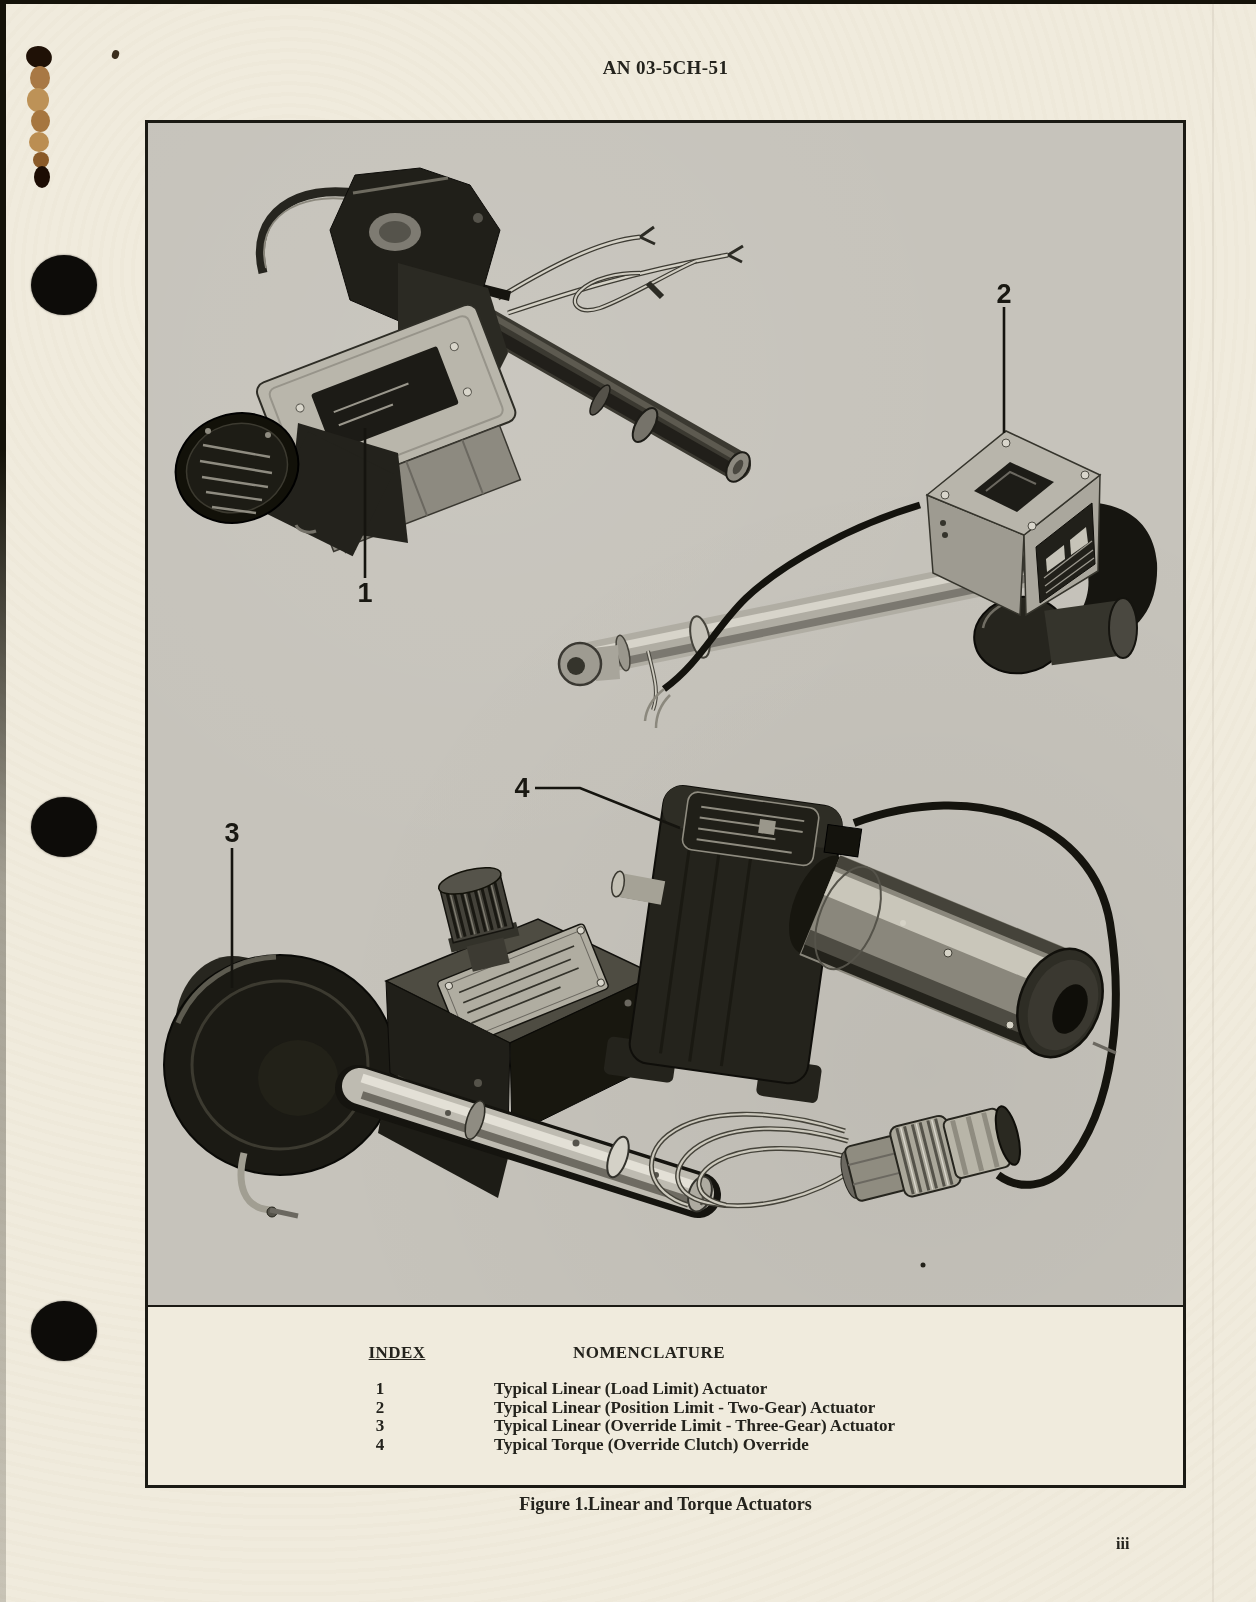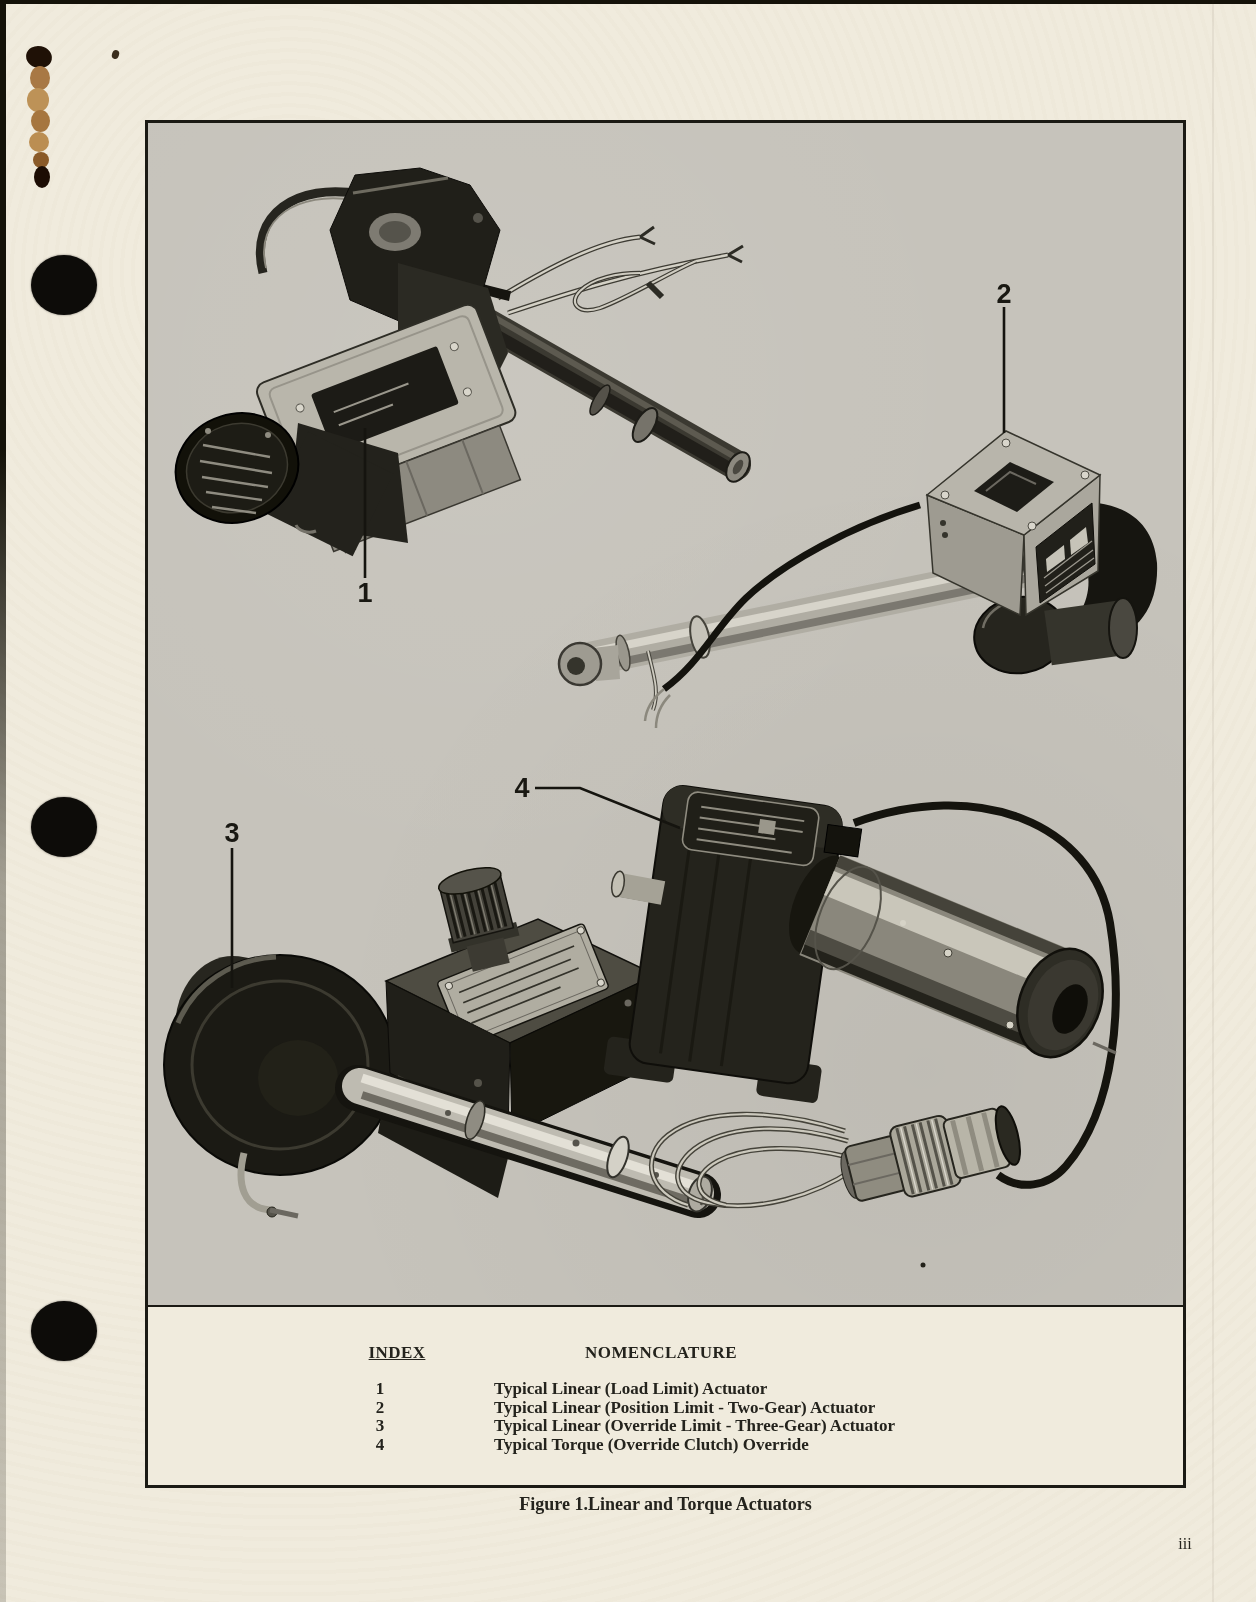--- a/index.html
+++ b/index.html
@@ -49,34 +49,34 @@
     font-family:"Liberation Sans", sans-serif;font-weight:bold;
     font-size:27px;color:#191812;line-height:1;
   }
   .co-1{left:217px;top:470px;}
   .co-2{left:856px;top:171px;}
   .co-3{left:84px;top:710px;}
   .co-4{left:374px;top:665px;}
 
   .index-area{position:relative;width:1035px;height:175px;font-weight:bold;font-size:17px;}
   .idx-head-index{position:absolute;top:36px;left:189px;width:120px;text-align:center;letter-spacing:0.4px;text-decoration:underline;}
-  .idx-head-nom{position:absolute;top:36px;left:383px;width:260px;text-align:center;letter-spacing:0.4px;}
+  .idx-head-nom{position:absolute;top:36px;left:371px;width:260px;text-align:center;letter-spacing:0.4px;}
   .idx-rows{position:absolute;top:72px;left:0;width:100%;}
   .idx-row{position:relative;height:18.6px;}
   .idx-num{position:absolute;left:202px;width:60px;text-align:center;}
   .idx-nom{position:absolute;left:346px;white-space:nowrap;}
 
   .figure-caption{
     position:absolute;left:145px;top:1494px;width:1041px;text-align:center;
     font-size:18px;font-weight:bold;
   }
   .figure-caption .cap-label{}
   .page-number{
-    position:absolute;left:1150px;top:1535px;width:70px;text-align:center;
-    font-size:16px;font-weight:normal;
+    position:absolute;left:1116px;top:1535px;width:70px;
+    font-size:16px;font-weight:bold;
   }
 </style>
 </head>
 <body>
 
 <div class="page">
 
   <div class="scan-edge-top"></div>
   <div class="scan-edge-left"></div>
   <div class="fold-line"></div>
@@ -89,20 +89,21 @@
     <div class="stain" style="left:29px;top:132px;width:20px;height:20px;background:#bb8e52;"></div>
     <div class="stain" style="left:33px;top:152px;width:16px;height:16px;background:#8a5a28;"></div>
     <div class="stain" style="left:34px;top:166px;width:16px;height:22px;background:#1c0d04;"></div>
     <div class="stain" style="left:112px;top:50px;width:7px;height:9px;background:#3a2d1c;transform:rotate(20deg);"></div>
   </div>
 
   <div class="punch-hole hole-1"></div>
   <div class="punch-hole hole-2"></div>
   <div class="punch-hole hole-3"></div>
 
+  <div class="page-header">AN 03-5CH-51</div>
 
   <div class="figure-box">
     <div class="photo-area">
 
       <svg width="1035" height="1182" viewBox="0 0 1035 1182">
 
         <g>
 
           <path d="M 350,175 C 400,145 450,118 492,114" fill="none" stroke="#3d3b33" stroke-width="5"></path>
           <path d="M 350,175 C 400,145 450,118 492,114" fill="none" stroke="#d4d1c6" stroke-width="2.4"></path>

